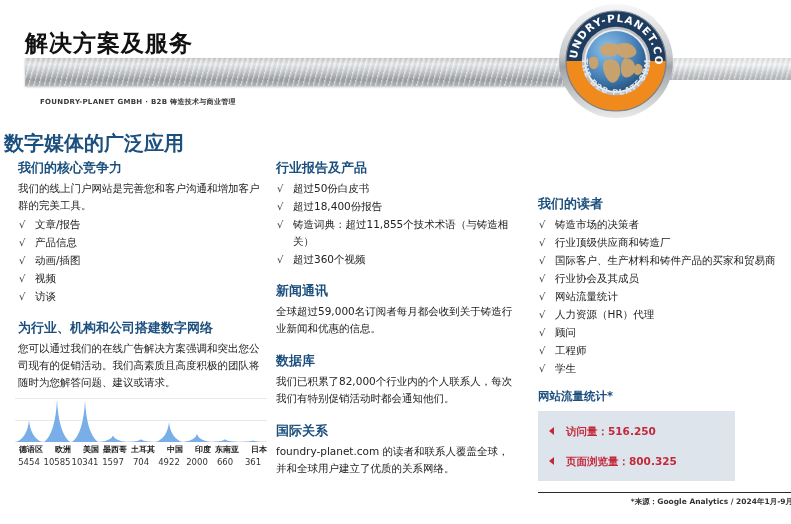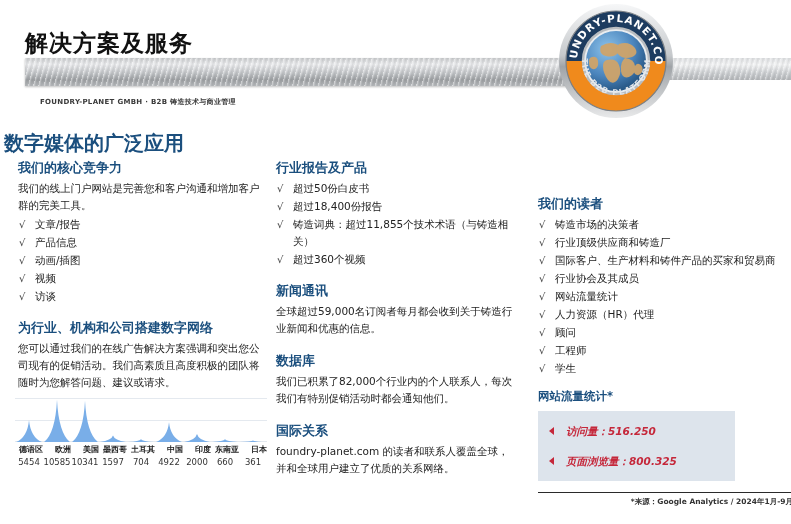--- a/index.html
+++ b/index.html
@@ -79,21 +79,21 @@
   .gridline{position:absolute;left:0;width:252px;height:1px;background:#e4e9ef;}
   .spikes{position:absolute;left:0;top:0;width:252px;height:44px;}
   .chart-labels{position:relative;width:252px;margin-top:2px;display:flex;}
   .chart-labels .cell{flex:1;text-align:center;}
   .cell .cname{font-size:8px;color:#222;font-weight:bold;line-height:12px;white-space:nowrap;text-align:right;}
   .cell .cval{font-size:8.5px;color:#333;line-height:12px;}
 
   
   .stats-title{margin:0 0 7px 0;font-size:11.5px;font-weight:bold;color:#1b4f7e;}
   .stats-box{
-    width:197px;background:#dde4ec;padding:12px 22px 12px 8px;box-sizing:border-box;font-style:italic;
+    width:197px;background:#dde4ec;padding:12px 22px 12px 8px;box-sizing:border-box;
   }
   .stat-row{position:relative;padding-left:20px;font-size:10.5px;color:#c5273a;
             font-weight:bold;line-height:16px;}
   .stat-row+.stat-row{margin-top:14px;}
   .stat-row .tri{position:absolute;left:3px;top:4px;width:0;height:0;
     border-top:4px solid transparent;border-bottom:4px solid transparent;
     border-right:5px solid #c5273a;}
   .stats-rule{width:255px;height:1px;background:#2a2a2a;margin-top:11px;}
   .stats-note{margin-top:4px;padding-left:34px;font-size:7.5px;color:#333;font-weight:bold;text-align:right;}
 </style>

